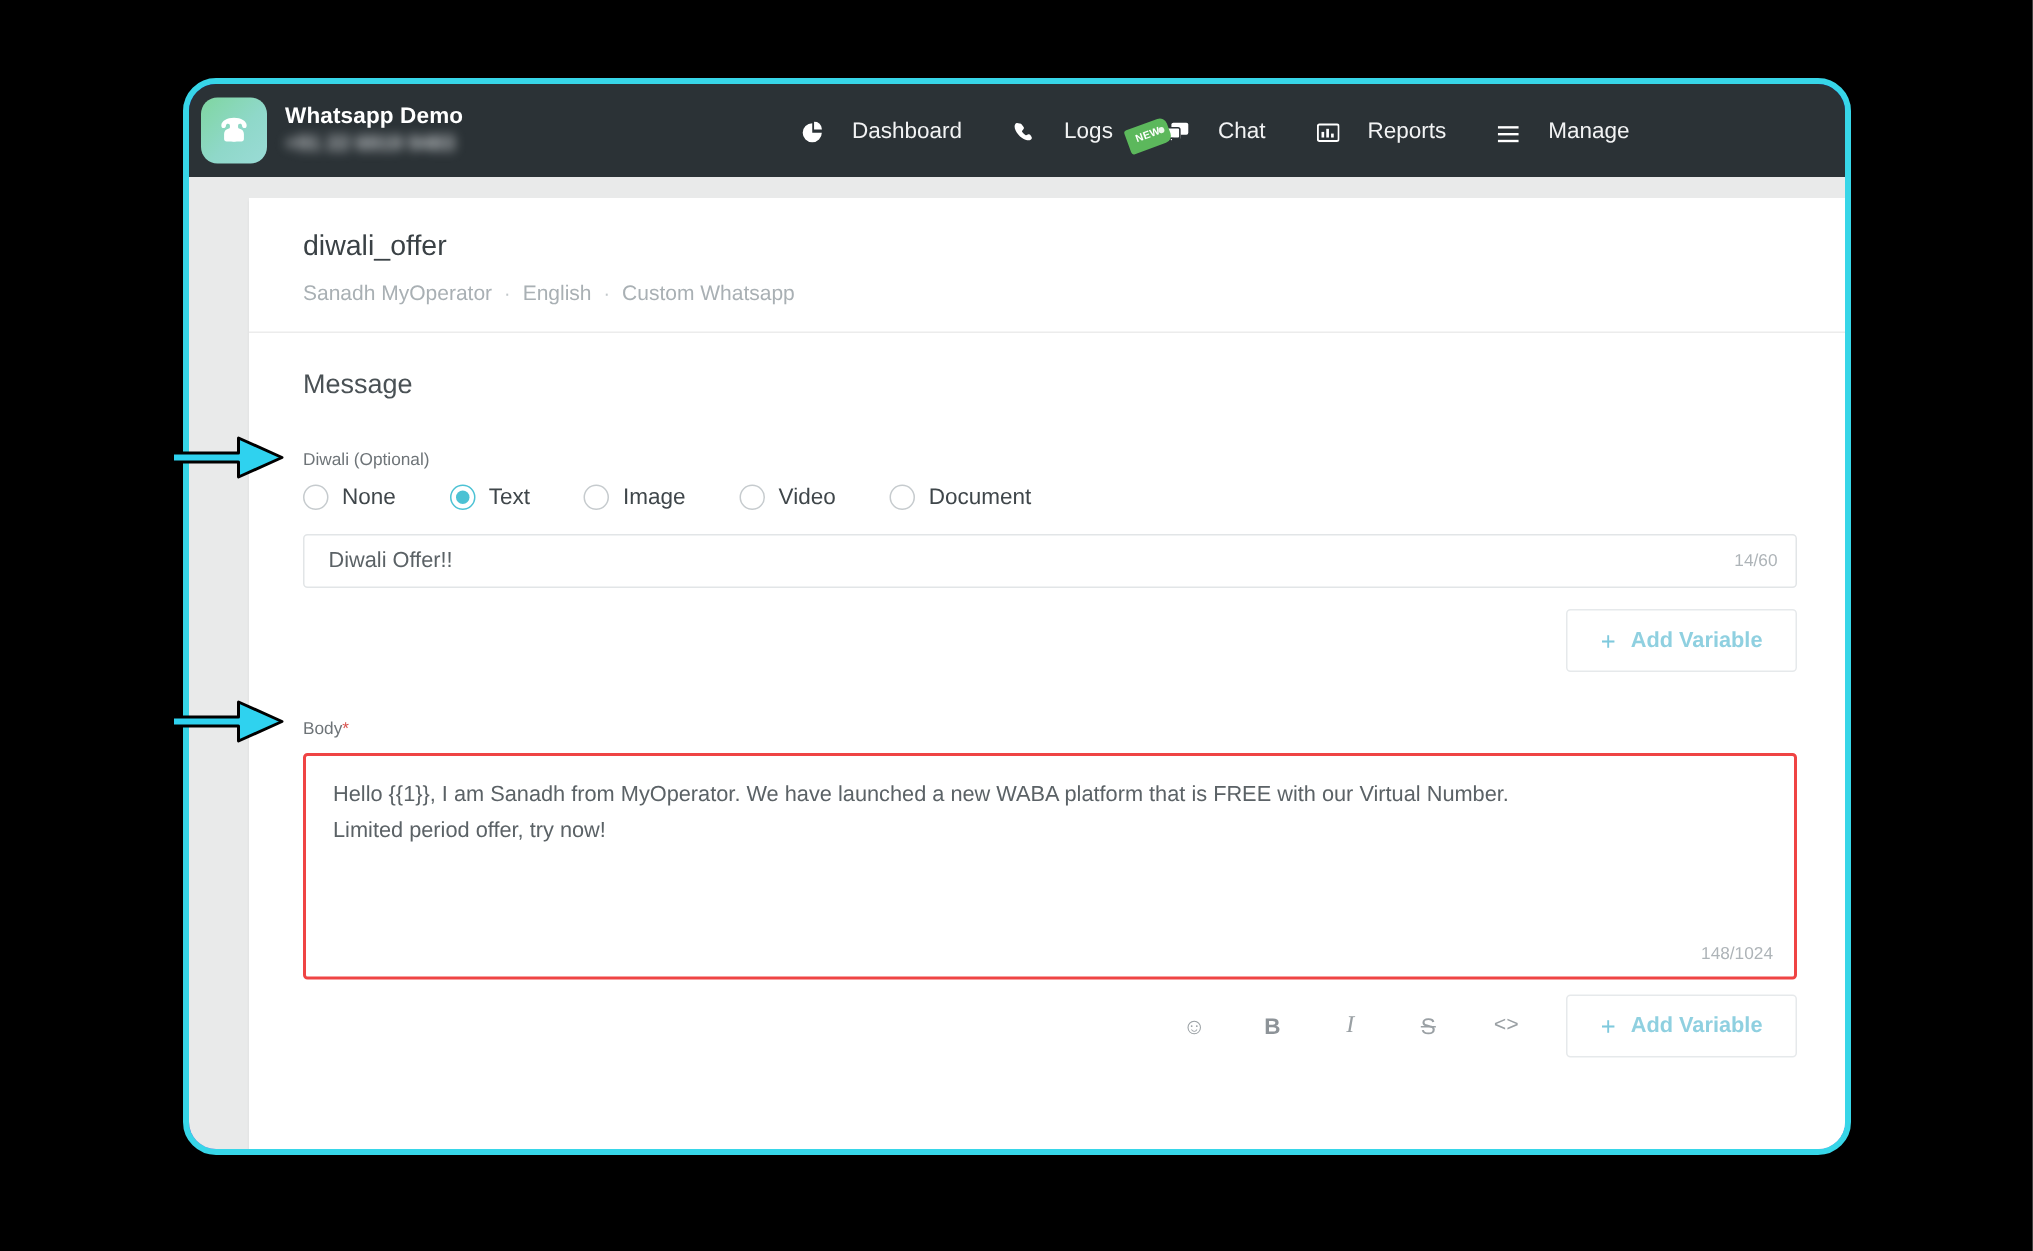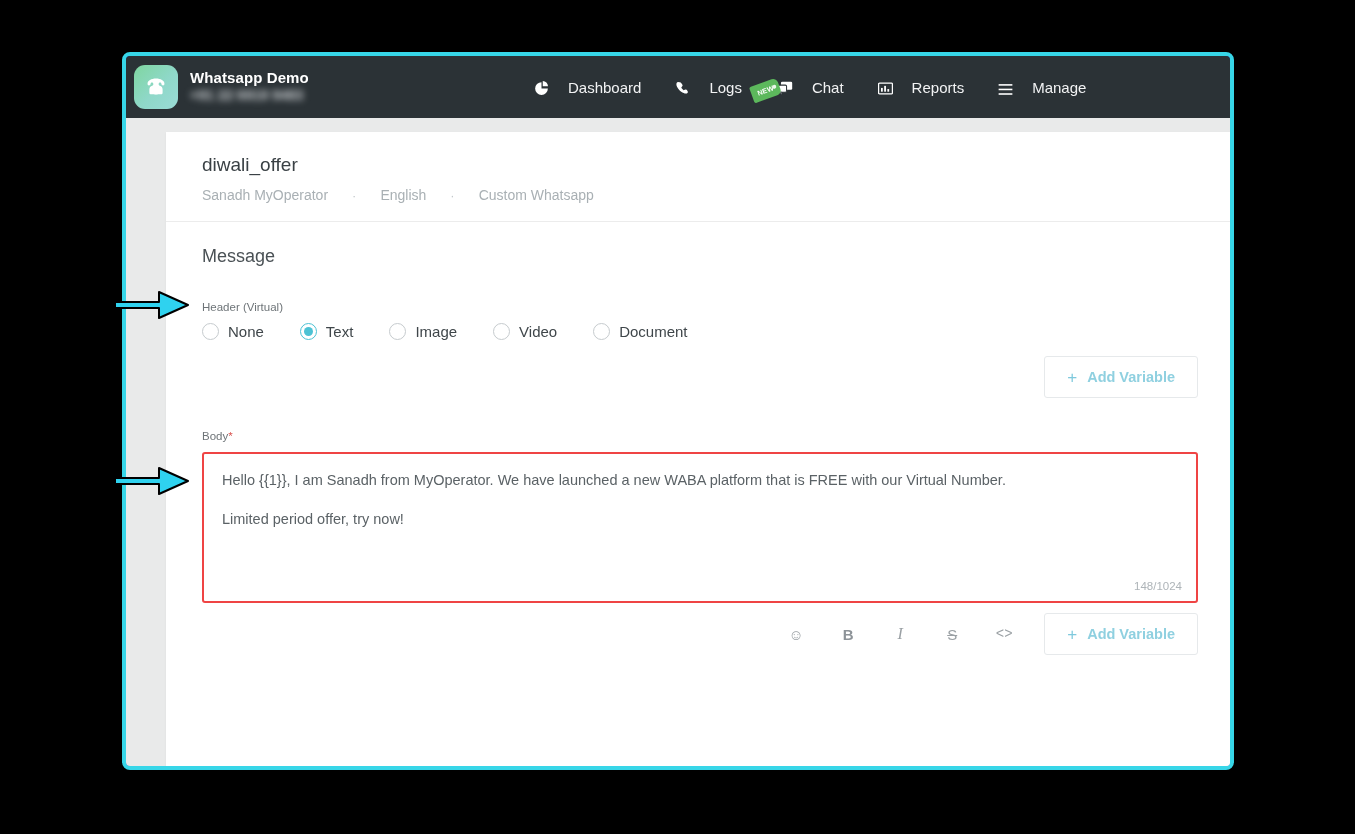--- a/index.html
+++ b/index.html
@@ -10,21 +10,21 @@
     font-family: "Liberation Sans", sans-serif;
     overflow: hidden;
   }
 
   
   #frame {
     position: absolute;
     left: 122px; top: 52px;
     width: 1112px; height: 718px;
     border: 4px solid #37d6e8;
-    border-radius: 8px;
+    border-radius: 22px;
     overflow: hidden;
     background: #1d4ed8;
   }
 
   
   #navbar {
     position: relative;
     height: 62px;
     background: #2b3236;
     display: flex;
@@ -85,21 +85,21 @@
   #card {
     background: #ffffff;
     width: 1068px;
     min-height: 700px;
     box-shadow: 0 1px 2px rgba(0,0,0,.06);
   }
 
   
   #card-head { padding: 22px 36px 18px 36px; border-bottom: 1px solid #ececec; }
   #tpl-title { font-size: 19px; color: #3a4145; font-weight: normal; margin: 0 0 11px 0; }
-  #tpl-meta { font-size: 14px; color: #a9b0b4; display: flex; align-items: flex-end; gap: 24px; }
+  #tpl-meta { font-size: 14px; color: #a9b0b4; display: flex; align-items: flex-end; gap: 8px; }
   .meta-dot { color: #c2c8cb; font-size: 13px; }
 
   
   #msg-section { padding: 24px 36px 0 36px; }
   #msg-heading { font-size: 18px; color: #4a5155; margin-bottom: 34px; }
 
   .field-label { font-size: 11.5px; color: #6e7478; margin-bottom: 10px; }
   .req { color: #d9534f; }
 
   #radio-row { display: flex; align-items: center; gap: 36px; margin-bottom: 16px; }
@@ -139,21 +139,21 @@
 
   #body-block { margin-top: 32px; }
   #body-area {
     position: relative;
     border: 2px solid #ef4444; border-radius: 3px;
     background: #fff;
     height: 151px;
     padding: 16px 18px;
   }
   .body-line { font-size: 14.5px; color: #5b6266; line-height: 1.5; }
-  .body-line + .body-line { margin-top: 17px; }
+  .body-line + .body-line { margin-top: 2px; }
   #body-counter { position: absolute; right: 14px; bottom: 9px; font-size: 11.5px; color: #aeb4b8; }
 
   #fmt-row {
     display: flex; align-items: center; justify-content: flex-end;
     gap: 0; margin-top: 10px;
   }
   .fmt-btn {
     width: 52px; height: 42px;
     display: flex; align-items: center; justify-content: center;
     color: #9aa0a4; font-size: 15px; cursor: pointer; user-select: none;
@@ -261,21 +261,21 @@
           <span>English</span>
           <span class="meta-dot">·</span>
           <span>Custom Whatsapp</span>
         </div>
       </div>
 
       <div id="msg-section">
 
         <div id="msg-heading">Message</div>
 
-        <div class="field-label">Header (Virtual)</div>
+        <div class="field-label">Diwali (Optional)</div>
 
         <div id="radio-row">
           <div class="radio-opt">
             <span class="radio-dot"></span>
             <span class="radio-label">None</span>
           </div>
           <div class="radio-opt">
             <span class="radio-dot on"></span>
             <span class="radio-label">Text</span>
           </div>
@@ -286,20 +286,24 @@
           <div class="radio-opt">
             <span class="radio-dot"></span>
             <span class="radio-label">Video</span>
           </div>
           <div class="radio-opt">
             <span class="radio-dot"></span>
             <span class="radio-label">Document</span>
           </div>
         </div>
 
+        <div class="text-input">
+          <span class="input-value">Diwali Offer!!</span>
+          <span class="counter">14/60</span>
+        </div>
 
         <div class="tool-row">
           <div class="add-var-btn">
             <span class="add-var-plus">+</span>
             <span class="add-var-label">Add Variable</span>
           </div>
         </div>
 
         <div id="body-block">
           <div class="field-label">

